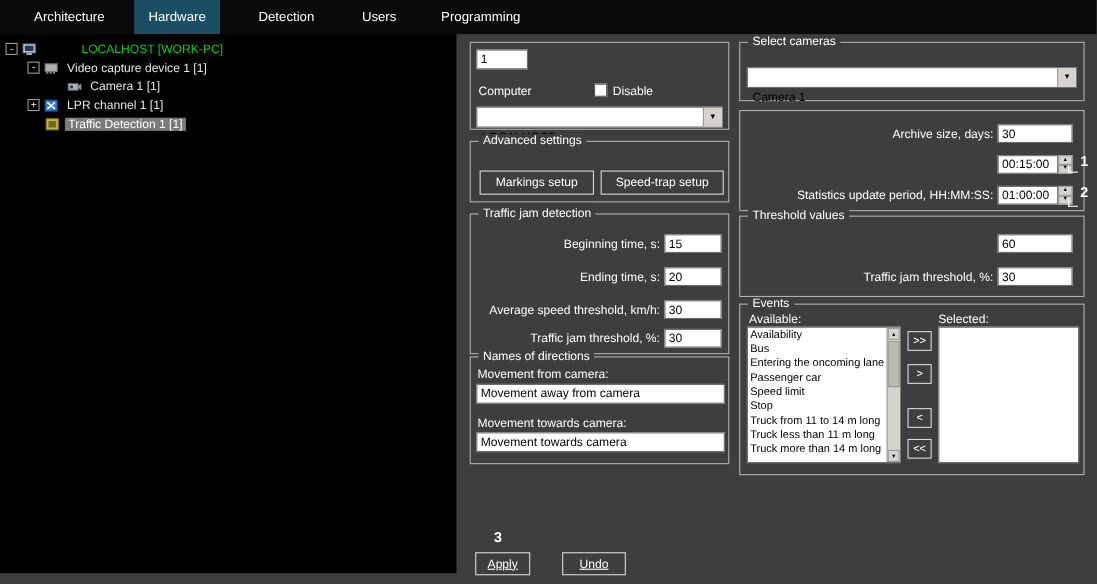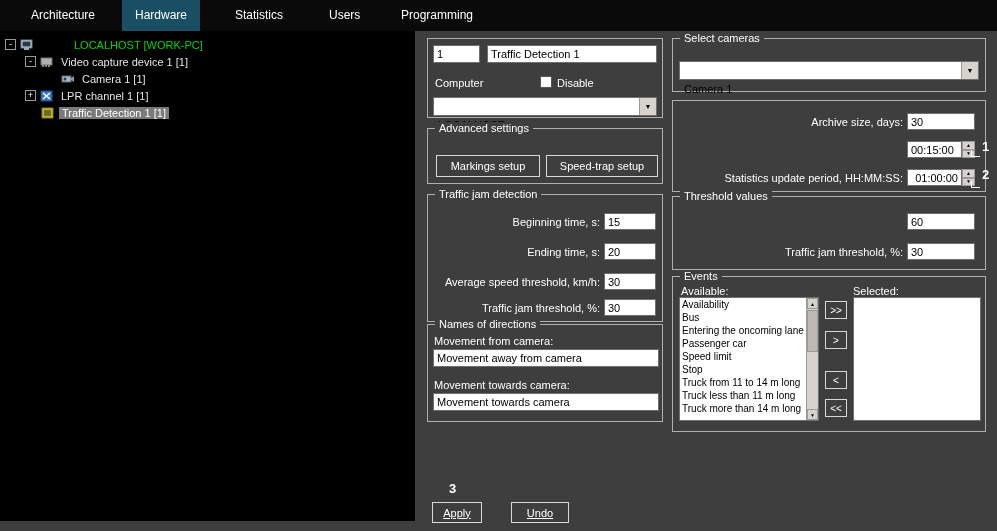--- a/index.html
+++ b/index.html
@@ -63,21 +63,21 @@
 
   .anno { position:absolute; color:#fff; font-weight:bold; font-size:13px; }
   .mark { position:absolute; width:9px; height:7px; border-left:1px solid #fff; border-bottom:1px solid #fff; }
 </style>
 </head>
 <body>
 
 <div class="topbar">
   <div class="tab" style="left:18px">Architecture</div>
   <div class="tab active" style="left:122px">Hardware</div>
-  <div class="tab" style="left:222px">Statistics</div>
+  <div class="tab" style="left:222px">Detection</div>
   <div class="tab" style="left:316px">Users</div>
   <div class="tab" style="left:388px">Programming</div>
 </div>
 
 <div class="treepanel">
 
   <div class="trow" style="left:5px; top:6px">
     <span class="expander">-</span>
     <span class="ticon">
       <svg width="14" height="12">
@@ -130,21 +130,20 @@
           <rect x="1" y="1" width="11" height="10" fill="#c8b83a" stroke="#887a1a"></rect>
           <rect x="3" y="3" width="7" height="6" fill="#6a6a2a"></rect>
         </svg>
     </span>
     <span class="tlabel selected">Traffic Detection 1 [1]</span>
   </div>
 </div>
 
 <div class="gbox" style="left:427px; top:38px; width:236px; height:80px">
   <input class="txt" style="left: 5px; top: 6px; width: 47px;" value="1">
-  <input class="txt" style="left: 59px; top: 6px; width: 170px;" value="Traffic Detection 1">
   <span class="lbl" style="left:7px; top:38px">Computer</span>
   <span class="checkbox" style="left:112px; top:37px"></span>
   <span class="lbl" style="left:129px; top:38px">Disable</span>
   <div class="dd" style="left:5px; top:58px; width:224px">
     <span class="dd-text">LOCALHOST</span>
     <span class="dd-btn">▼</span>
   </div>
 </div>
 
 <div class="gbox" style="left:427px; top:128px; width:236px; height:56px">
@@ -185,21 +184,21 @@
   <span class="lbl rlbl" style="left:4px; top:15px; width:226px">Archive size, days:</span>
   <input class="txt" style="left: 234px; top: 12px; width: 68px; height: 17px;" value="30">
 
   <input class="txt" style="left: 234px; top: 40px; width: 55px; height: 17px;" value="00:15:00">
   <div class="spin" style="left:289px; top:40px; height:17px">
     <span class="sb">▲</span>
     <span class="sb">▼</span>
   </div>
 
   <span class="lbl rlbl" style="left:4px; top:71px; width:226px">Statistics update period, HH:MM:SS:</span>
-  <input class="txt" style="left: 234px; top: 68px; width: 55px; height: 17px; text-align: right;" value="01:00:00">
+  <input class="txt" style="left: 234px; top: 68px; width: 55px; height: 17px;" value="01:00:00">
   <div class="spin" style="left:289px; top:68px; height:17px">
     <span class="sb">▲</span>
     <span class="sb">▼</span>
   </div>
 </div>
 
 <div class="gbox" style="left:672px; top:196px; width:314px; height:74px">
   <span class="gtitle">Threshold values</span>
   <input class="txt" style="left: 234px; top: 16px; width: 68px; height: 17px;" value="60">
   <span class="lbl rlbl" style="left:4px; top:49px; width:226px">Traffic jam threshold, %:</span>

